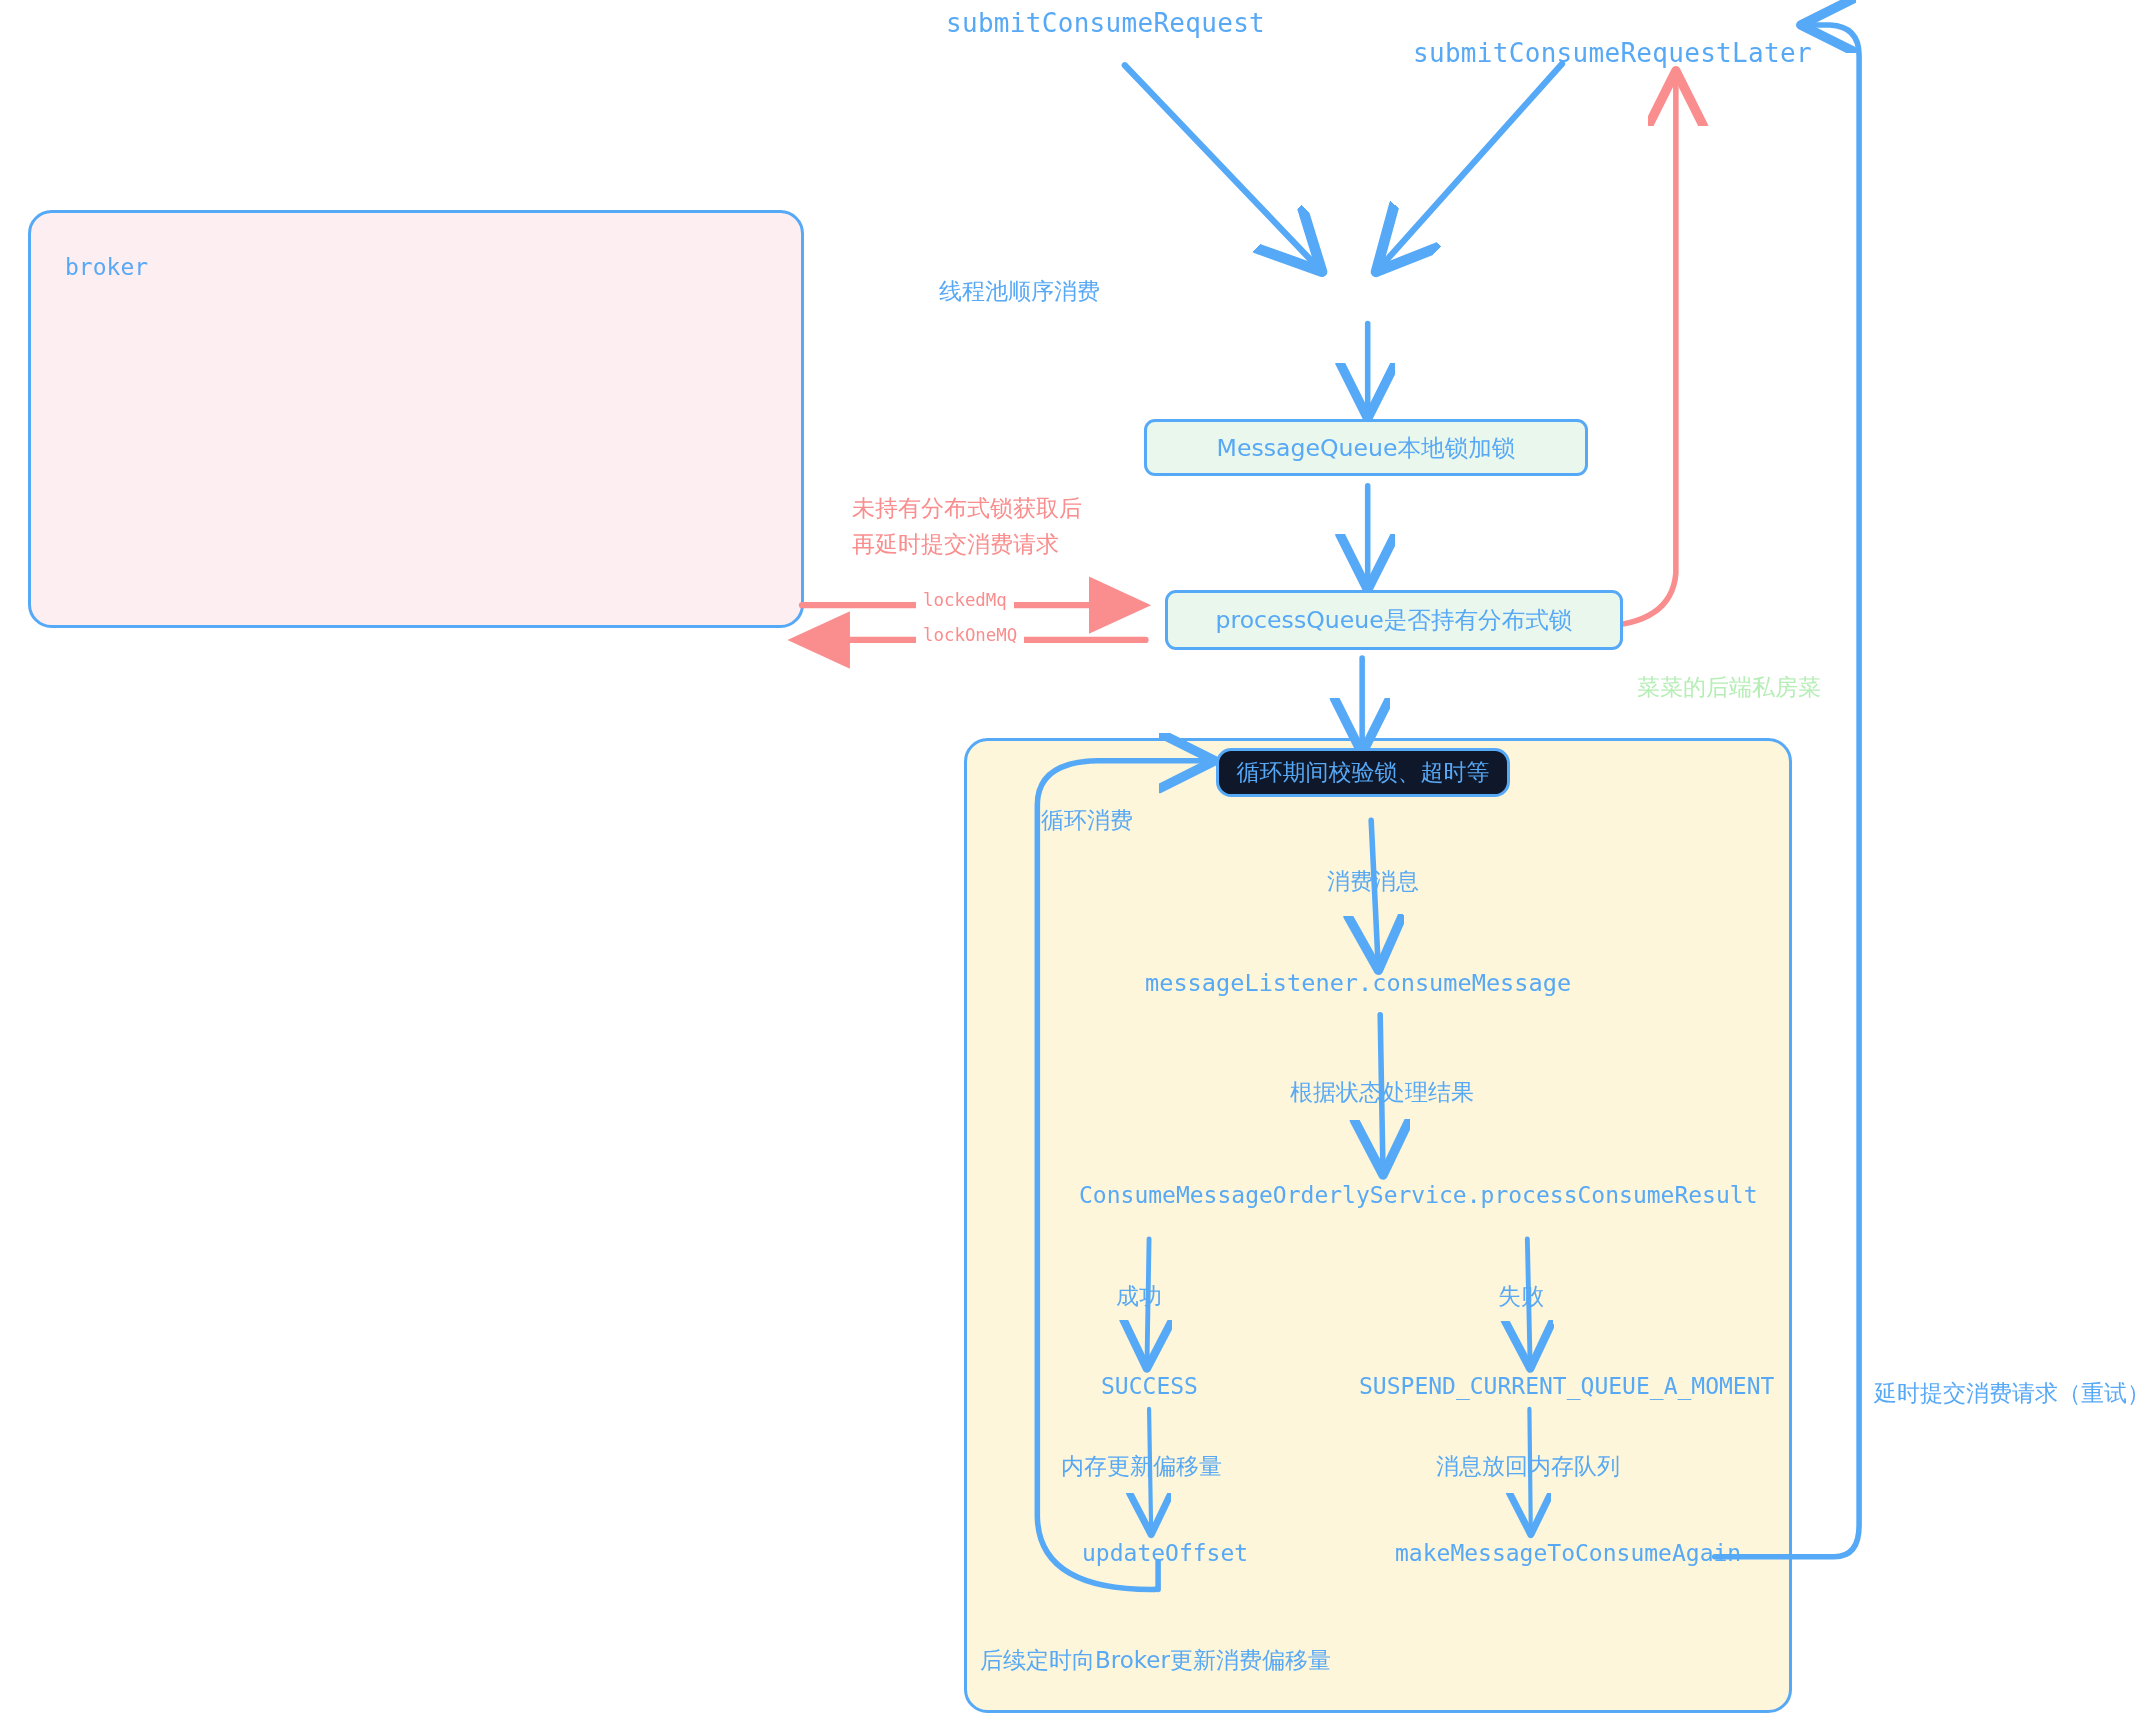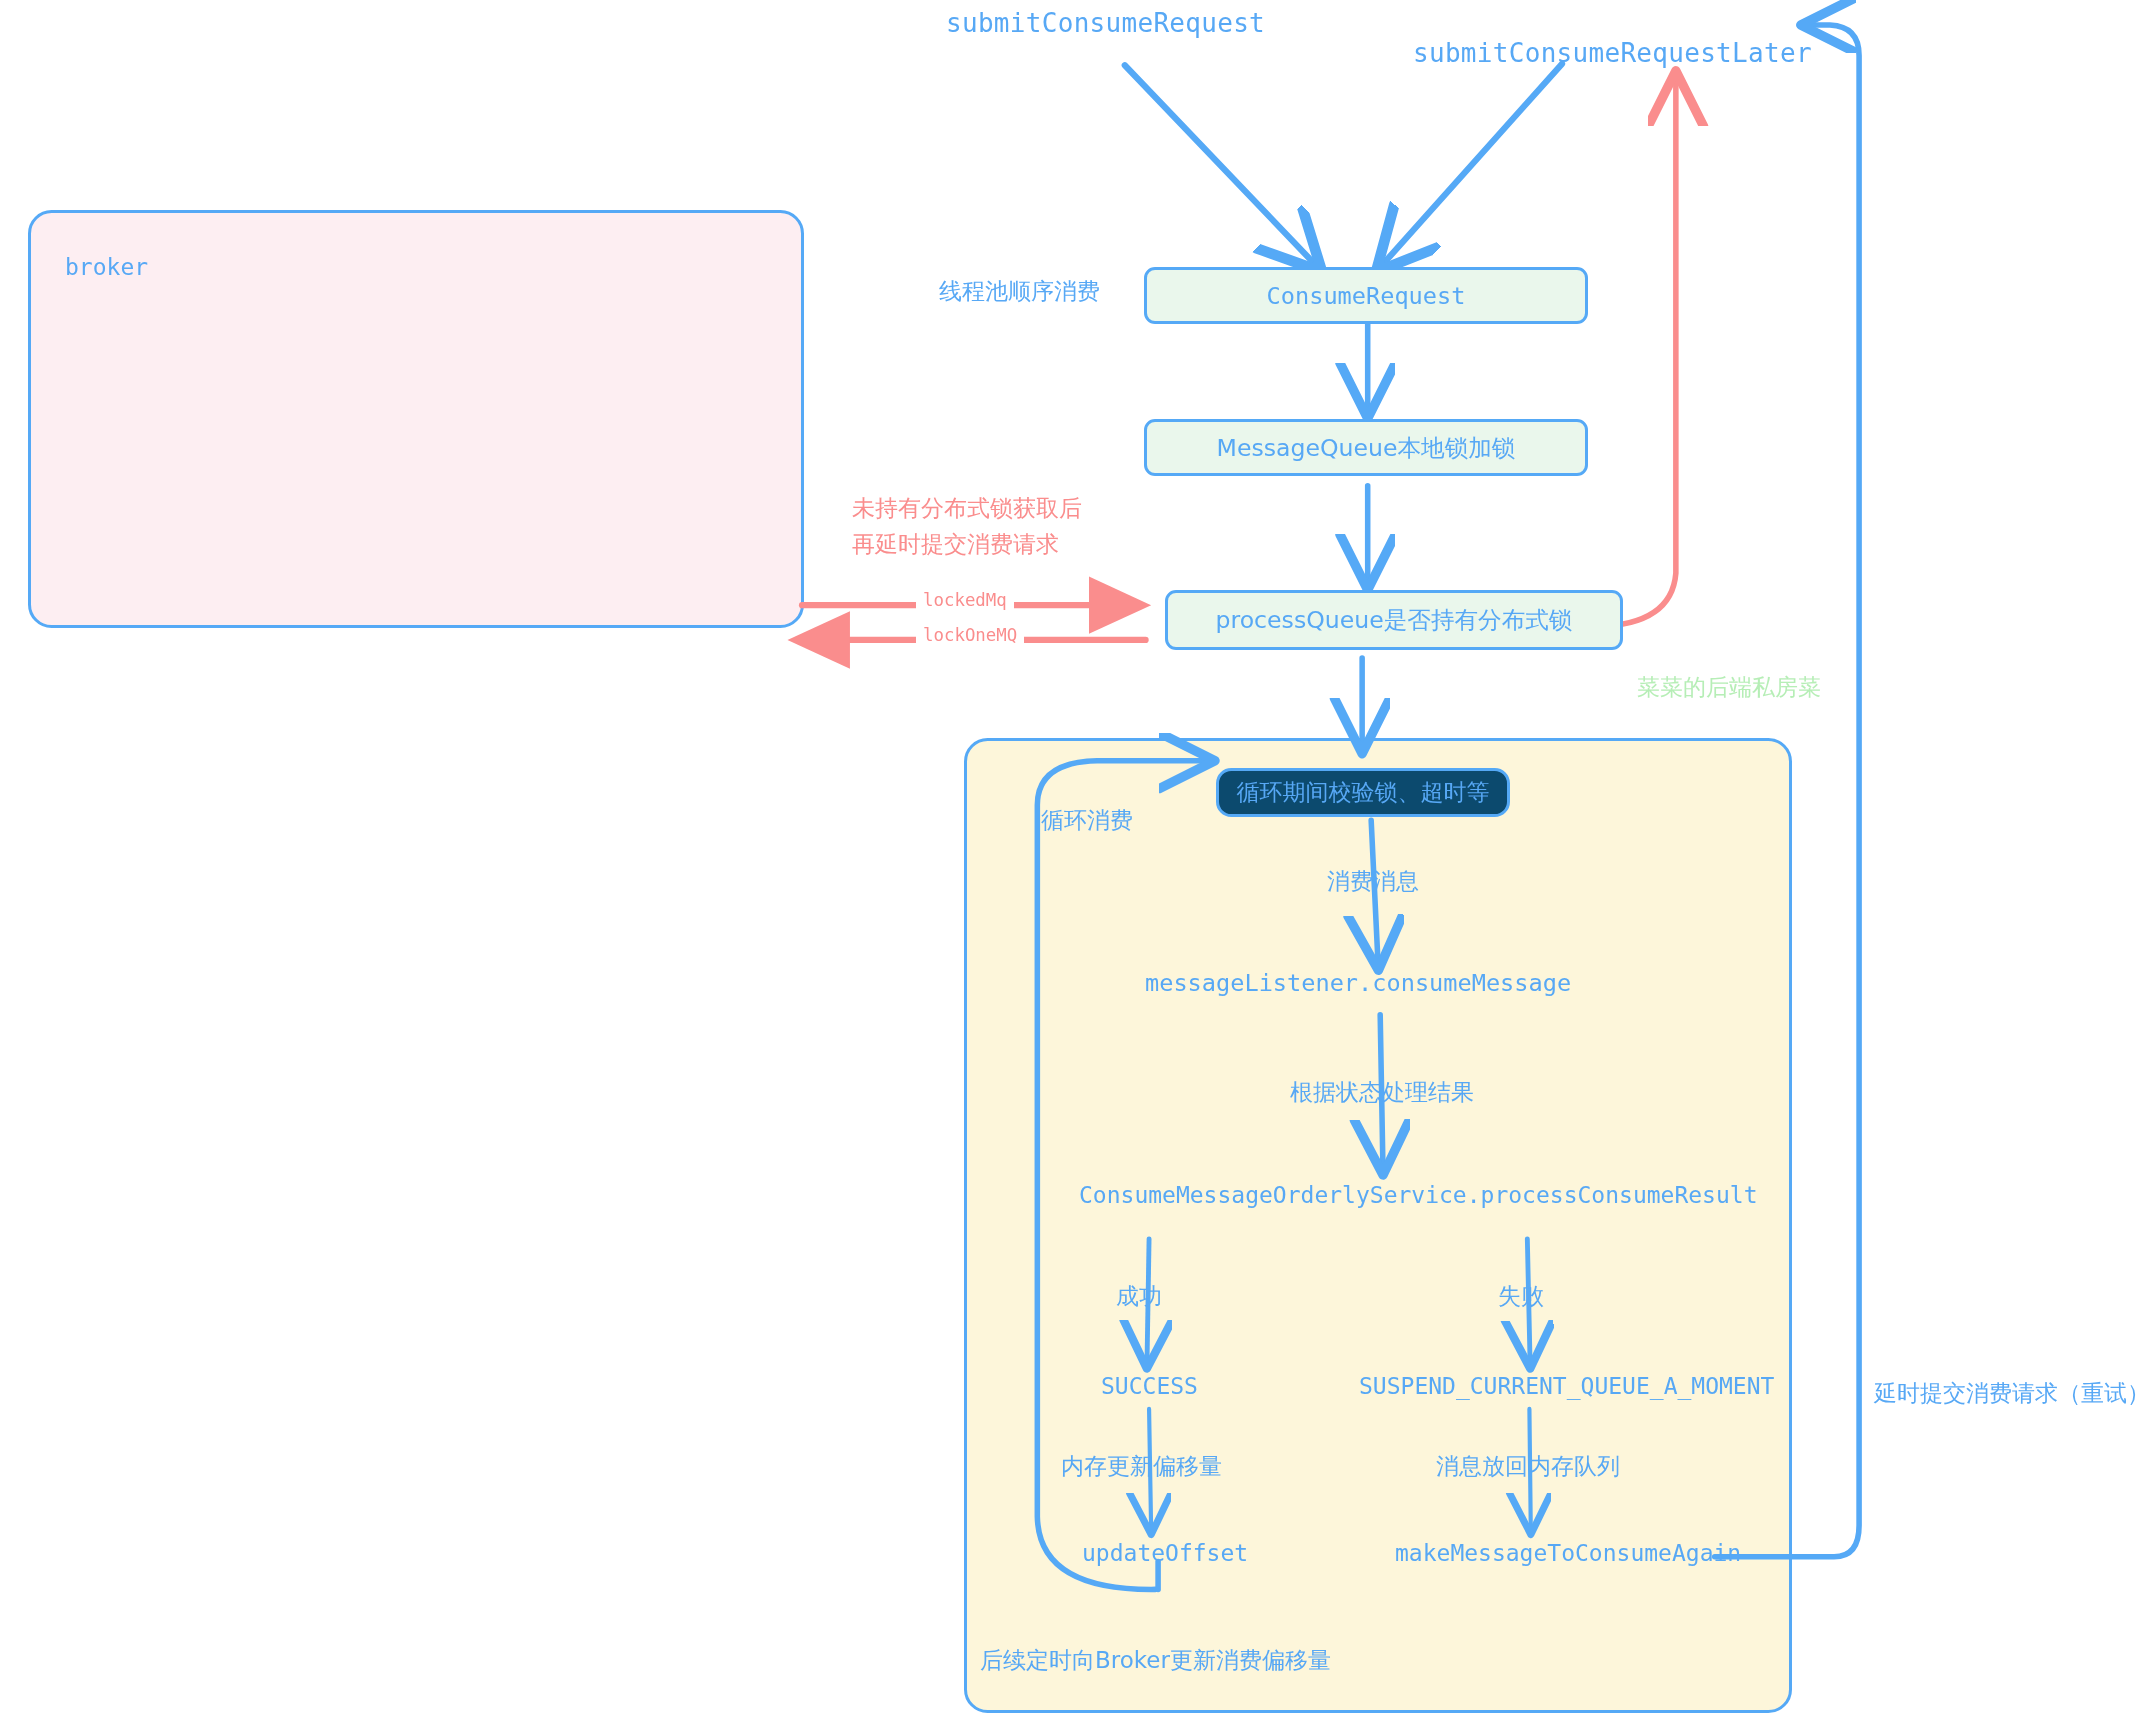--- a/index.html
+++ b/index.html
@@ -26,21 +26,21 @@
   .f-mid {font-size:23px;}
   .f-sm  {font-size:17.4px;}
 
   
   .region{position:absolute;border:3.5px solid #55a9f6;border-radius:23.6px;box-sizing:border-box;}
   #broker-region{left:28px;top:210px;width:776px;height:418px;background:#fdeef2;} 
   #yellow-region{left:964px;top:738px;width:828px;height:975px;background:#fdf6da;}
 
   .node{position:absolute;border:3.5px solid #55a9f6;border-radius:11px;box-sizing:border-box;
         display:flex;align-items:center;justify-content:center;background:#eaf7ec;}
-  .node.peach{background:#0c4a6e;border-radius:15.3px;margin-top:20px;}
+  .node.peach{background:#0f172a;border-radius:15.3px;}
 </style>
 </head>
 <body>
 
 <div id="stage">
 
   <div class="region" id="broker-region"></div>
   <div class="region" id="yellow-region"></div>
 
   <svg class="layer" viewBox="0 0 3098 2471">
@@ -95,23 +95,20 @@
   </svg>
 
   <div class="lbl mono t-blue f-head" style="left:946px;top:8.3px;">submitConsumeRequest</div>
 
   <div class="lbl mono t-blue f-head" style="left:1413px;top:8.3px;margin-top:30px;">submitConsumeRequestLater</div>
 
   <div class="lbl mono t-blue f-mid" style="left:65px;top:254px;">broker</div>
 
   <div class="lbl sans t-blue f-mid" style="left:939px;top:276px;">线程池顺序消费</div>
 
-  <div class="node mono t-blue f-box" style="left:1144px;top:267px;width:444px;height:57px;">
-    <span>ConsumeRequest</span>
-  </div>
 
   <div class="node sans t-blue f-box" style="left:1144px;top:419px;width:444px;height:57px;">
     <span>MessageQueue本地锁加锁</span>
   </div>
 
   <div class="node sans t-blue f-box" style="left:1143px;top:590px;width:458px;height:60px;margin-left:22px;">
     <span>processQueue是否持有分布式锁</span>
   </div>
 
   <div class="lbl sans t-red f-mid" style="left:852px;top:493px;">未持有分布式锁获取后</div>

